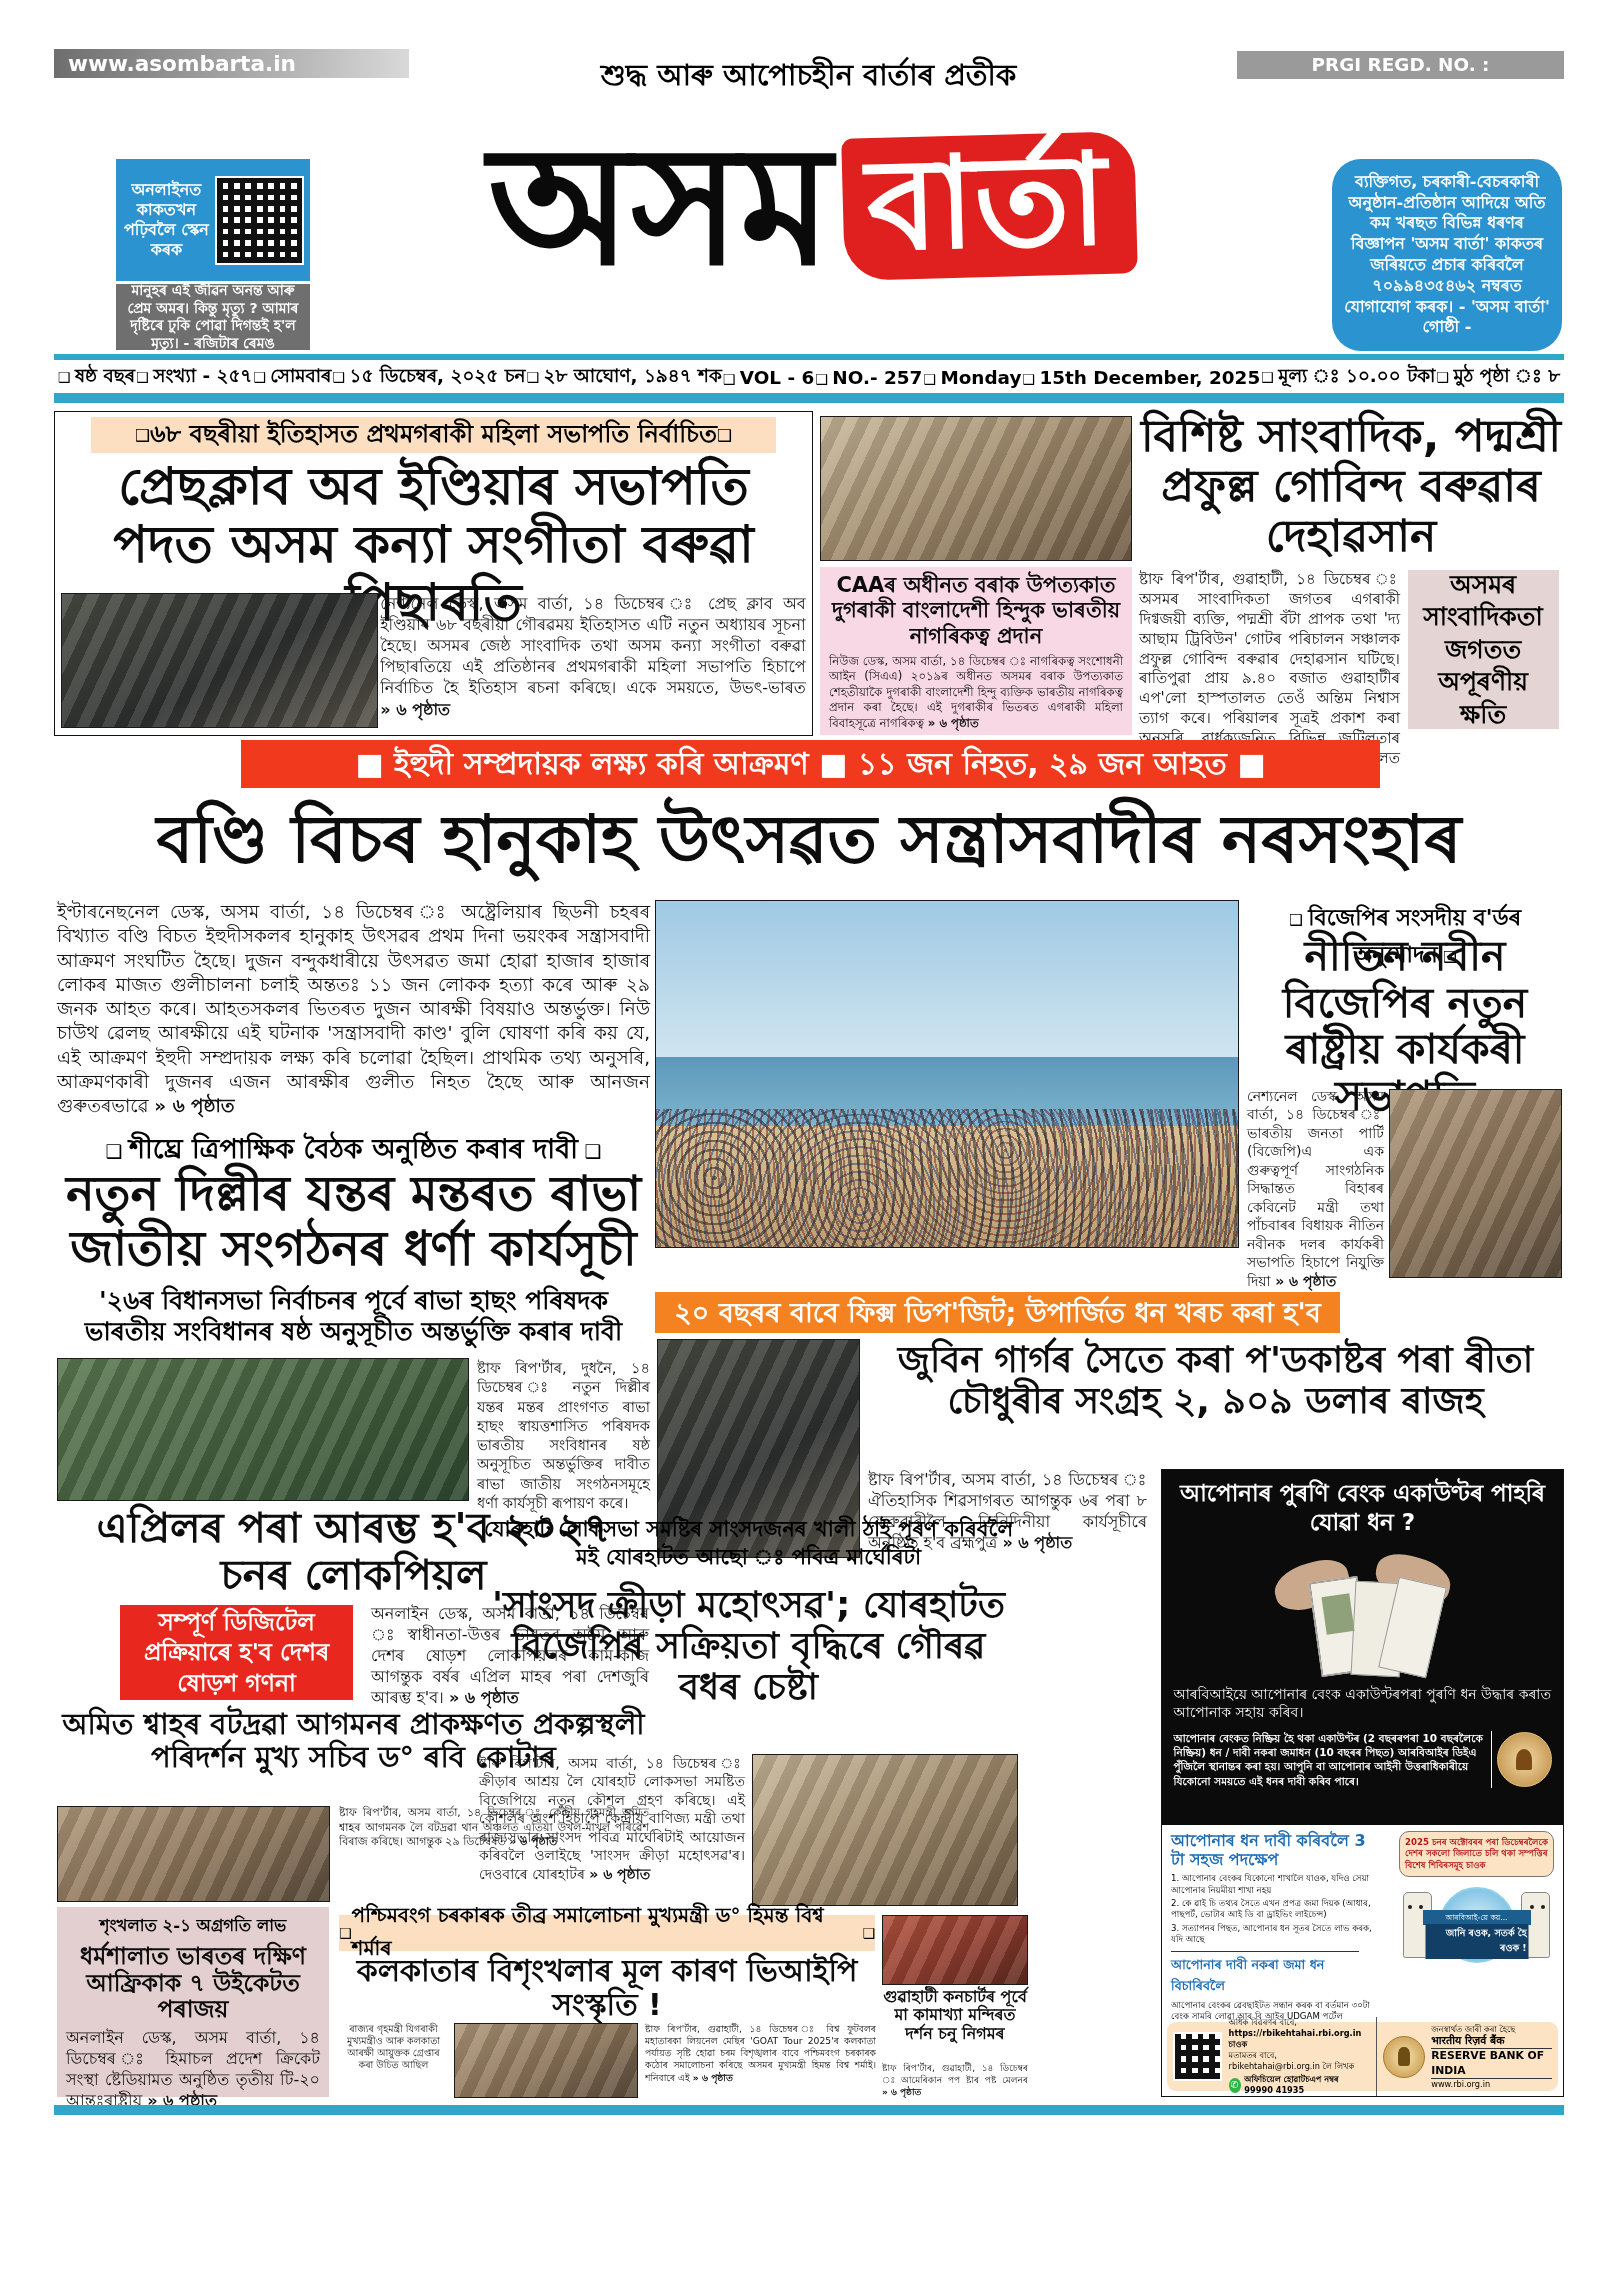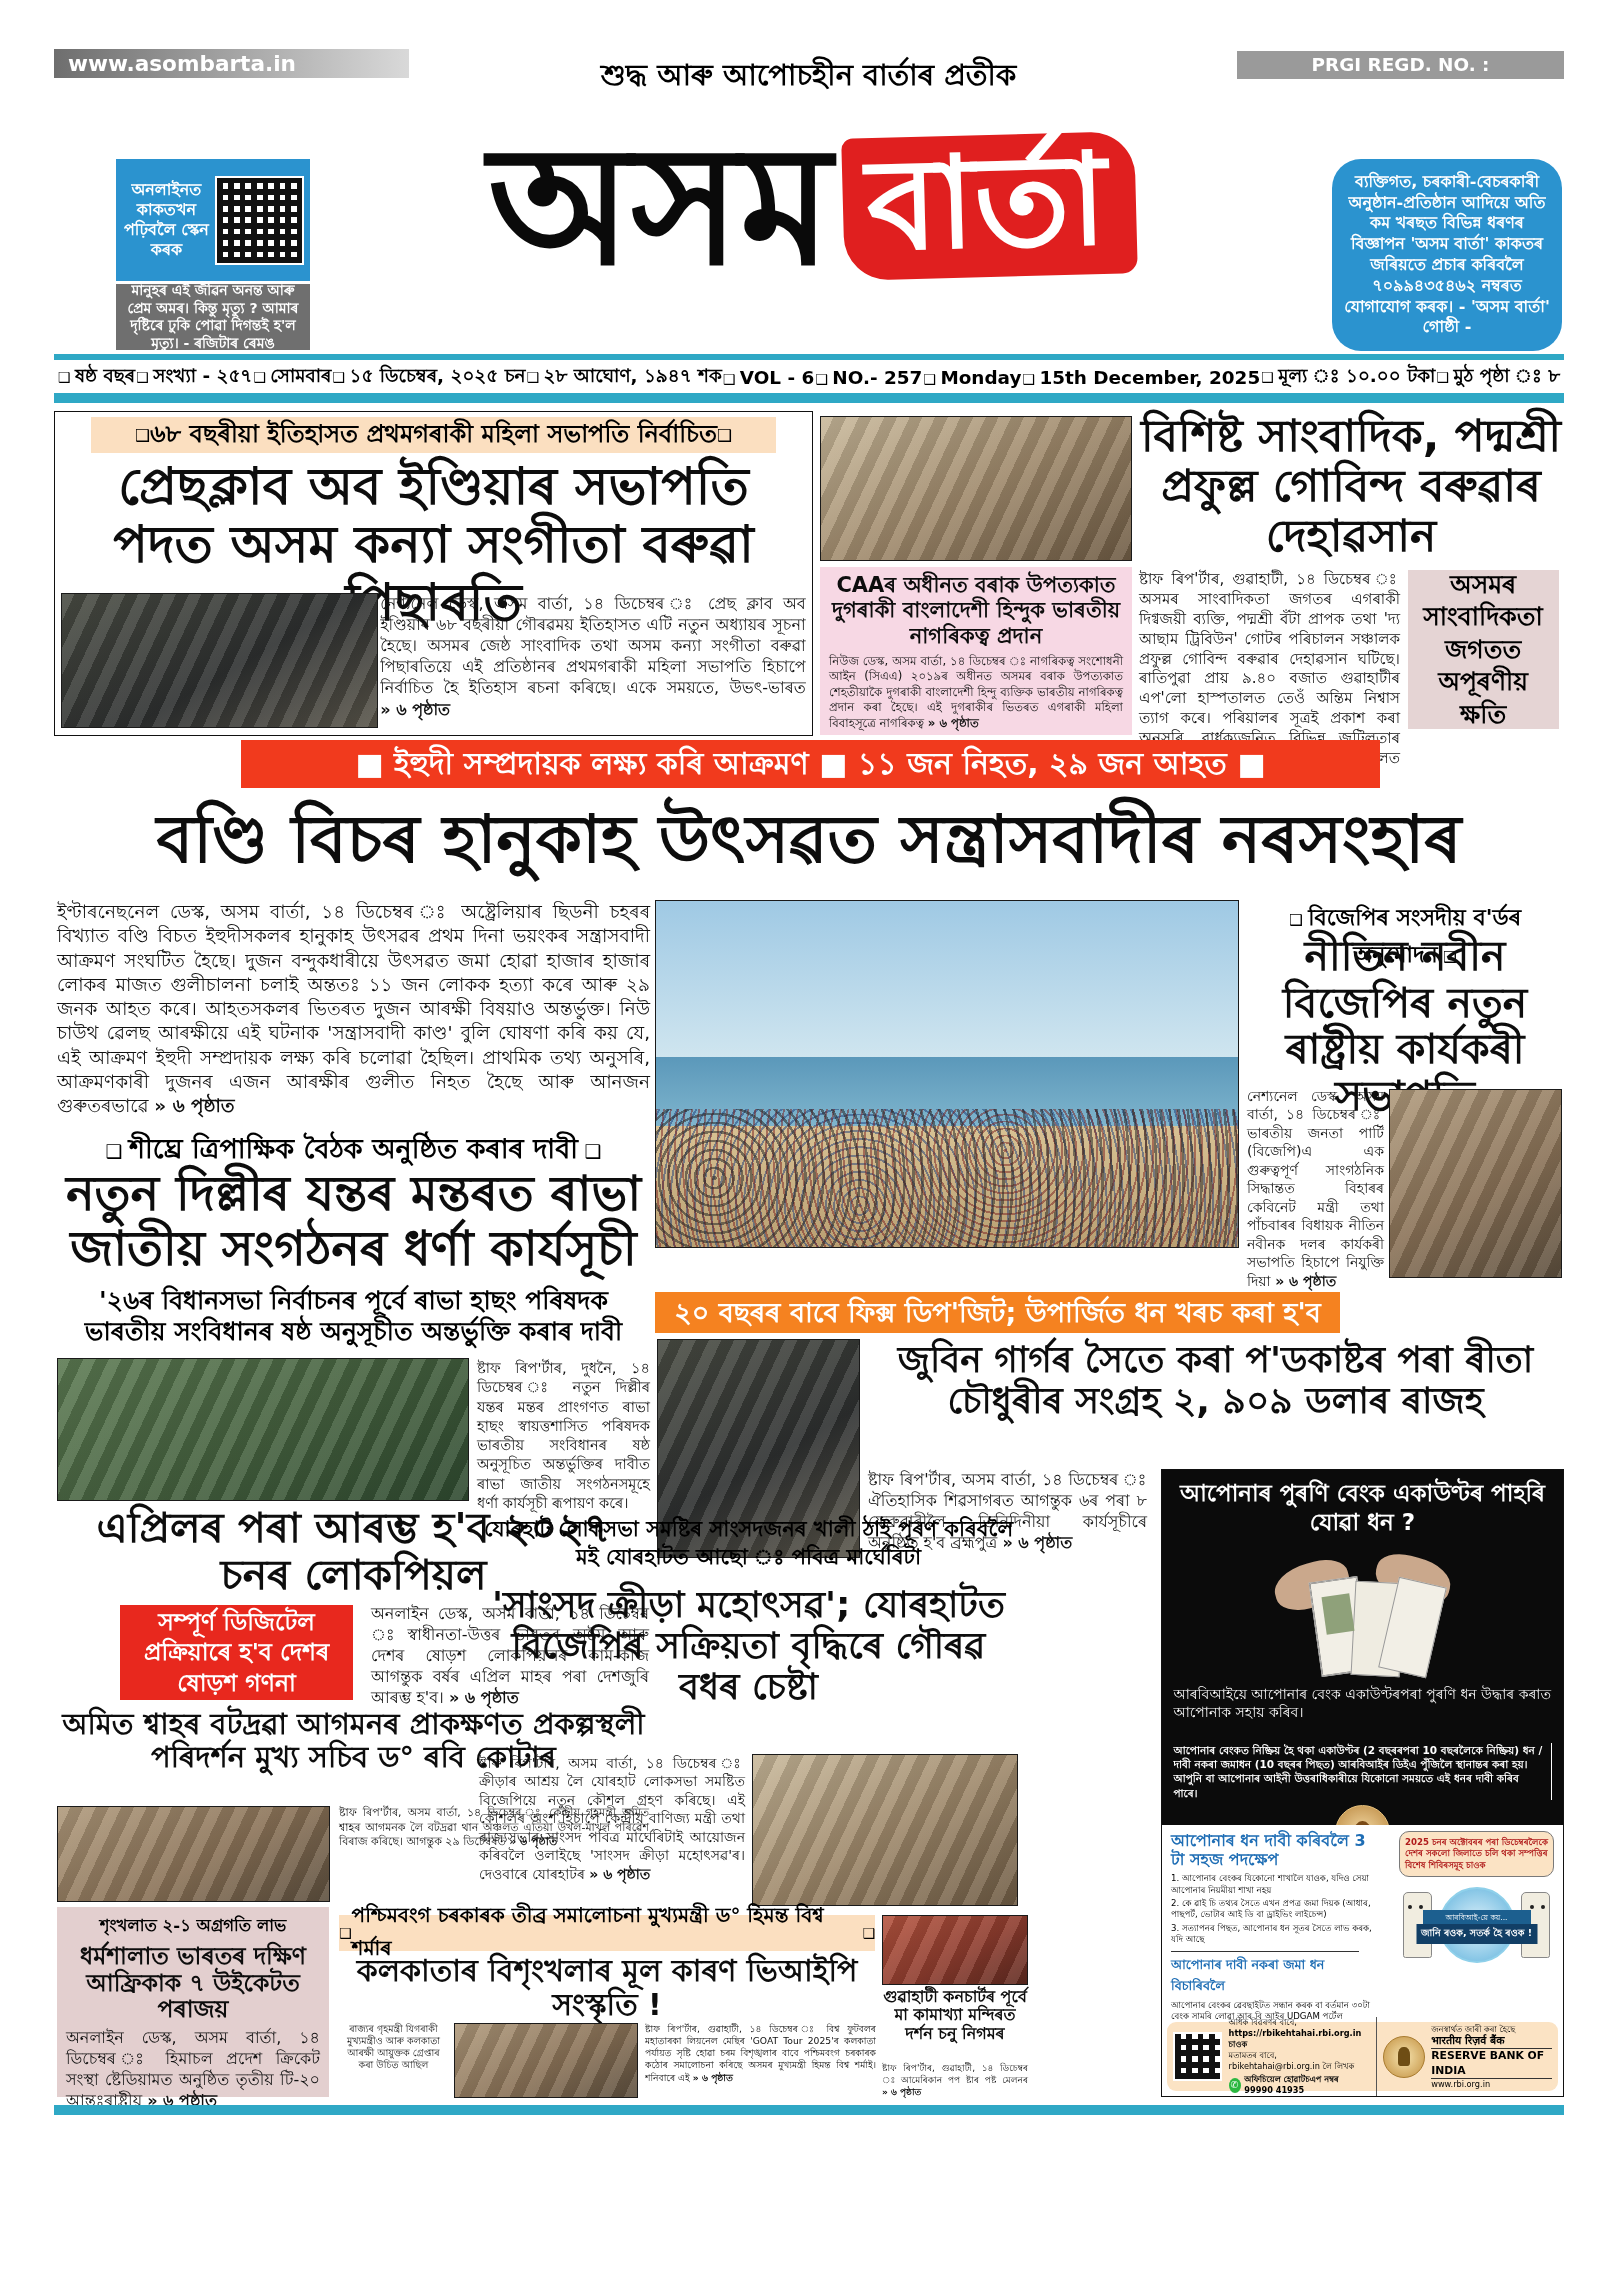--- a/index.html
+++ b/index.html
@@ -227,21 +227,21 @@
       <div class="c b" style="font-size:23px;line-height:1.25;">আপোনাৰ পুৰণি বেংক একাউণ্টৰ পাহৰি যোৱা ধন ?</div>
       <div style="position:relative;margin:7.6px auto;width:203px;height:133px;">
         <div style="position:absolute;left:12.7px;top:19px;width:76px;height:44px;background:#caa88c;border-radius:50% 40% 50% 40%;transform:rotate(-15deg);"></div>
         <div style="position:absolute;right:12.7px;top:12.7px;width:76px;height:44px;background:#caa88c;border-radius:40% 50% 40% 50%;transform:rotate(14deg);"></div>
         <div style="position:absolute;left:54px;top:35px;width:49px;height:95px;background:#f2efe6;border:0.6px solid #999;transform:rotate(-8deg);box-shadow:0 0 0 0.6px #666 inset;"></div>
         <div style="position:absolute;left:92px;top:38px;width:49px;height:94px;background:#efece1;border:0.6px solid #999;transform:rotate(3deg);"></div>
         <div style="position:absolute;left:127px;top:37px;width:49px;height:93px;background:#f2efe6;border:0.6px solid #999;transform:rotate(13deg);"></div>
         <div style="position:absolute;left:63px;top:51px;width:28px;height:38px;background:#8fa17a;transform:rotate(-8deg);"></div>
       </div>
       <div style="font-size:14px;line-height:1.3;">আৰবিআইয়ে আপোনাৰ বেংক একাউণ্টৰপৰা পুৰণি ধন উদ্ধাৰ কৰাত আপোনাক সহায় কৰিব।</div>
-      <div style="display:flex;gap:5px;margin-top:22px;align-items:center;flex-direction:column;">
+      <div style="display:flex;gap:5px;margin-top:10px;align-items:center;">
         <div class="b" style="flex:1;font-size:10.5px;line-height:1.35;border-right:1.3px solid #fff;padding-right:6.3px;">আপোনাৰ বেংকত নিষ্ক্ৰিয় হৈ থকা একাউণ্টৰ (2 বছৰৰপৰা 10 বছৰলৈকে নিষ্ক্ৰিয়) ধন / দাবী নকৰা জমাধন (10 বছৰৰ পিছত) আৰবিআইৰ ডিইএ পুঁজিলৈ স্থানান্তৰ কৰা হয়। আপুনি বা আপোনাৰ আইনী উত্তৰাধিকাৰীয়ে যিকোনো সময়তে এই ধনৰ দাবী কৰিব পাৰে।</div>
         <div style="width:55px;height:55px;flex:none;border-radius:50%;background:radial-gradient(#f3d9a4,#b9853c);border:1.9px solid #e7c27d;display:flex;align-items:center;justify-content:center;">
           <div style="width:16.5px;height:21.6px;background:#7a4a16;border-radius:50% 50% 10% 10%;"></div>
         </div>
       </div>
     </div>
     <div style="position:relative;width:100%;height:271px;background:#fff;padding:6.3px 9px;">
       <div style="display:flex;gap:19px;">
         <div style="width:209px;">
           <div class="b" style="color:#1f6eb5;font-size:16px;line-height:1.2;">আপোনাৰ ধন দাবী কৰিবলৈ 3 টা সহজ পদক্ষেপ</div>
@@ -256,21 +256,21 @@
           <div style="background:#fbe3c4;border:1.3px solid #7a7a7a;border-radius:10px;padding:5px;font-size:8.6px;font-weight:bold;color:#b01b1b;line-height:1.3;">2025 চনৰ অক্টোবৰৰ পৰা ডিচেম্বৰলৈকে দেশৰ সকলো জিলাতে চলি থকা সম্পত্তিৰ বিশেষ শিবিৰসমূহ চাওক</div>
           <div style="position:relative;height:95px;margin-top:5px;">
             <div style="position:absolute;left:50%;top:5px;transform:translateX(-50%);width:76px;height:76px;border-radius:50%;background:radial-gradient(#dff2fb,#5fb2dc);border:2.5px solid #8fd0ea;"></div>
             <div style="position:absolute;left:3.8px;top:10px;width:29px;height:66px;background:#f1ede0;border:0.6px solid #888;border-radius:5px 5px 2.5px 2.5px;"></div>
             <div style="position:absolute;left:9px;top:23px;width:3.8px;height:3.8px;background:#222;border-radius:50%;"></div>
             <div style="position:absolute;left:20px;top:23px;width:3.8px;height:3.8px;background:#222;border-radius:50%;"></div>
             <div style="position:absolute;right:3.8px;top:10px;width:29px;height:66px;background:#f1ede0;border:0.6px solid #888;border-radius:5px 5px 2.5px 2.5px;"></div>
             <div style="position:absolute;right:9px;top:23px;width:3.8px;height:3.8px;background:#222;border-radius:50%;"></div>
             <div style="position:absolute;right:20px;top:23px;width:3.8px;height:3.8px;background:#222;border-radius:50%;"></div>
             <div class="rib c" style="position:absolute;left:50%;top:28px;transform:translateX(-50%);width:108px;font-size:7.6px;padding:1.3px;">আৰবিআই-য়ে কয়...</div>
-            <div class="rib c b" style="position:absolute;left:50%;top:42px;transform:translateX(-50%);width:121px;font-size:9.5px;padding:2.5px 1.3px;background:#123f66;">জানি ৰওক, সতৰ্ক হৈ ৰওক !</div>
+            <div class="rib c b" style="position:absolute;left:50%;top:42px;transform:translateX(-50%);width:103px;font-size:9.5px;padding:2.5px 1.3px;background:#123f66;text-align:right;">জানি ৰওক, সতৰ্ক হৈ ৰওক !</div>
           </div>
         </div>
       </div>
       <div style="position:absolute;left:5px;right:5px;bottom:5px;height:69px;background:#fbe3c4;border-radius:9px;display:flex;align-items:center;gap:6.3px;padding:3.8px 6.3px;">
         <div class="qr" style="width:49px;height:49px;flex:none;"></div>
         <div style="font-size:8.2px;line-height:1.35;border-right:1.3px solid #555;padding-right:6.3px;">
           <div>অধিক বিৱৰণৰ বাবে,</div>
           <div class="b">https://rbikehtahai.rbi.org.in চাওক</div>
           <div>মতামতৰ বাবে, rbikehtahai@rbi.org.in লৈ লিখক</div>
           <div style="display:flex;align-items:center;gap:3.8px;margin-top:1.9px;">

